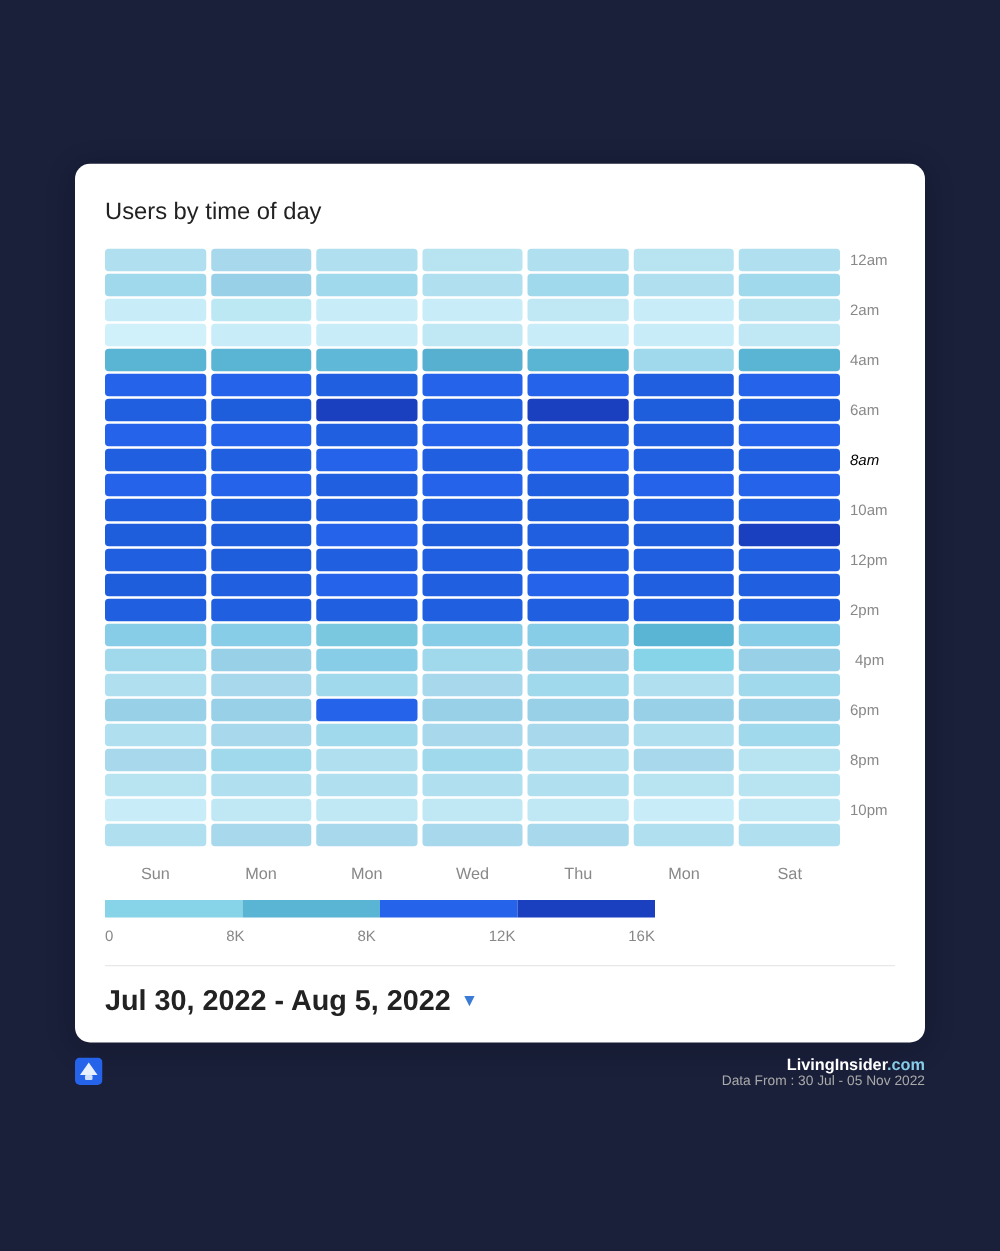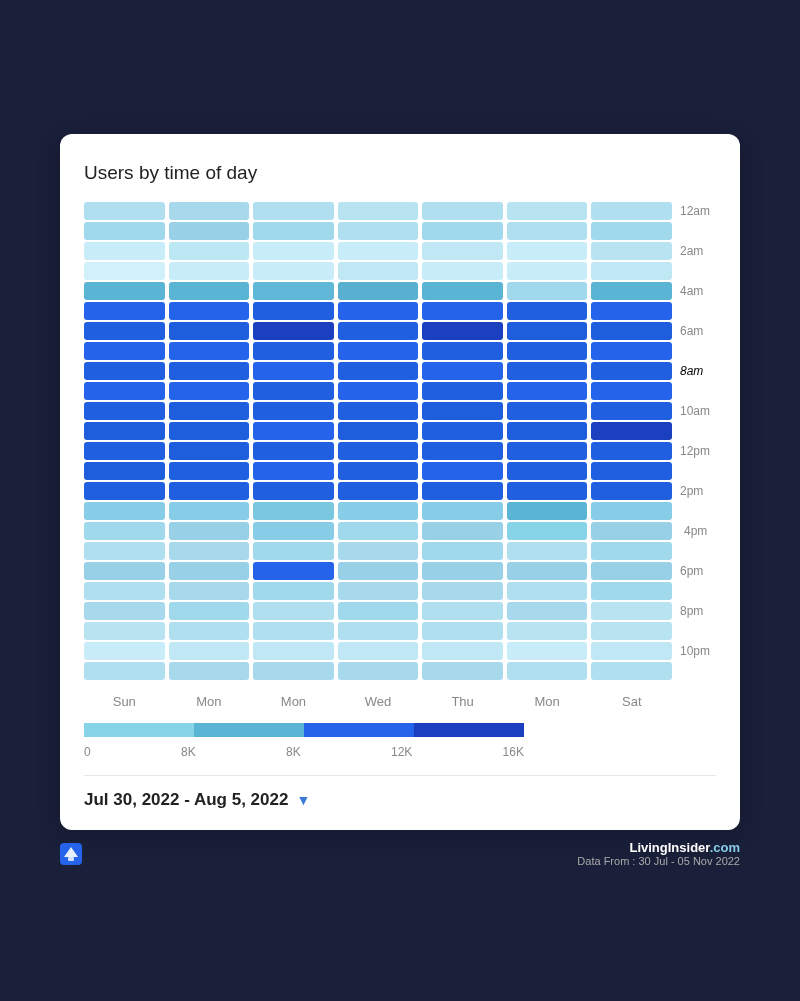--- a/index.html
+++ b/index.html
@@ -101,21 +101,21 @@
       border: none;
       border-top: 1px solid #e8e8e8;
       margin: 16px 0 14px 0;
     }
     .date-range-row {
       display: flex;
       align-items: center;
       gap: 8px;
     }
     .date-range-text {
-      font-size: 17px;
+      font-size: 23px;
       font-weight: 600;
       color: #222;
     }
     .dropdown-arrow {
       color: #3a7bd5;
       font-size: 14px;
     }
     .footer {
       margin-top: 18px;
       display: flex;

